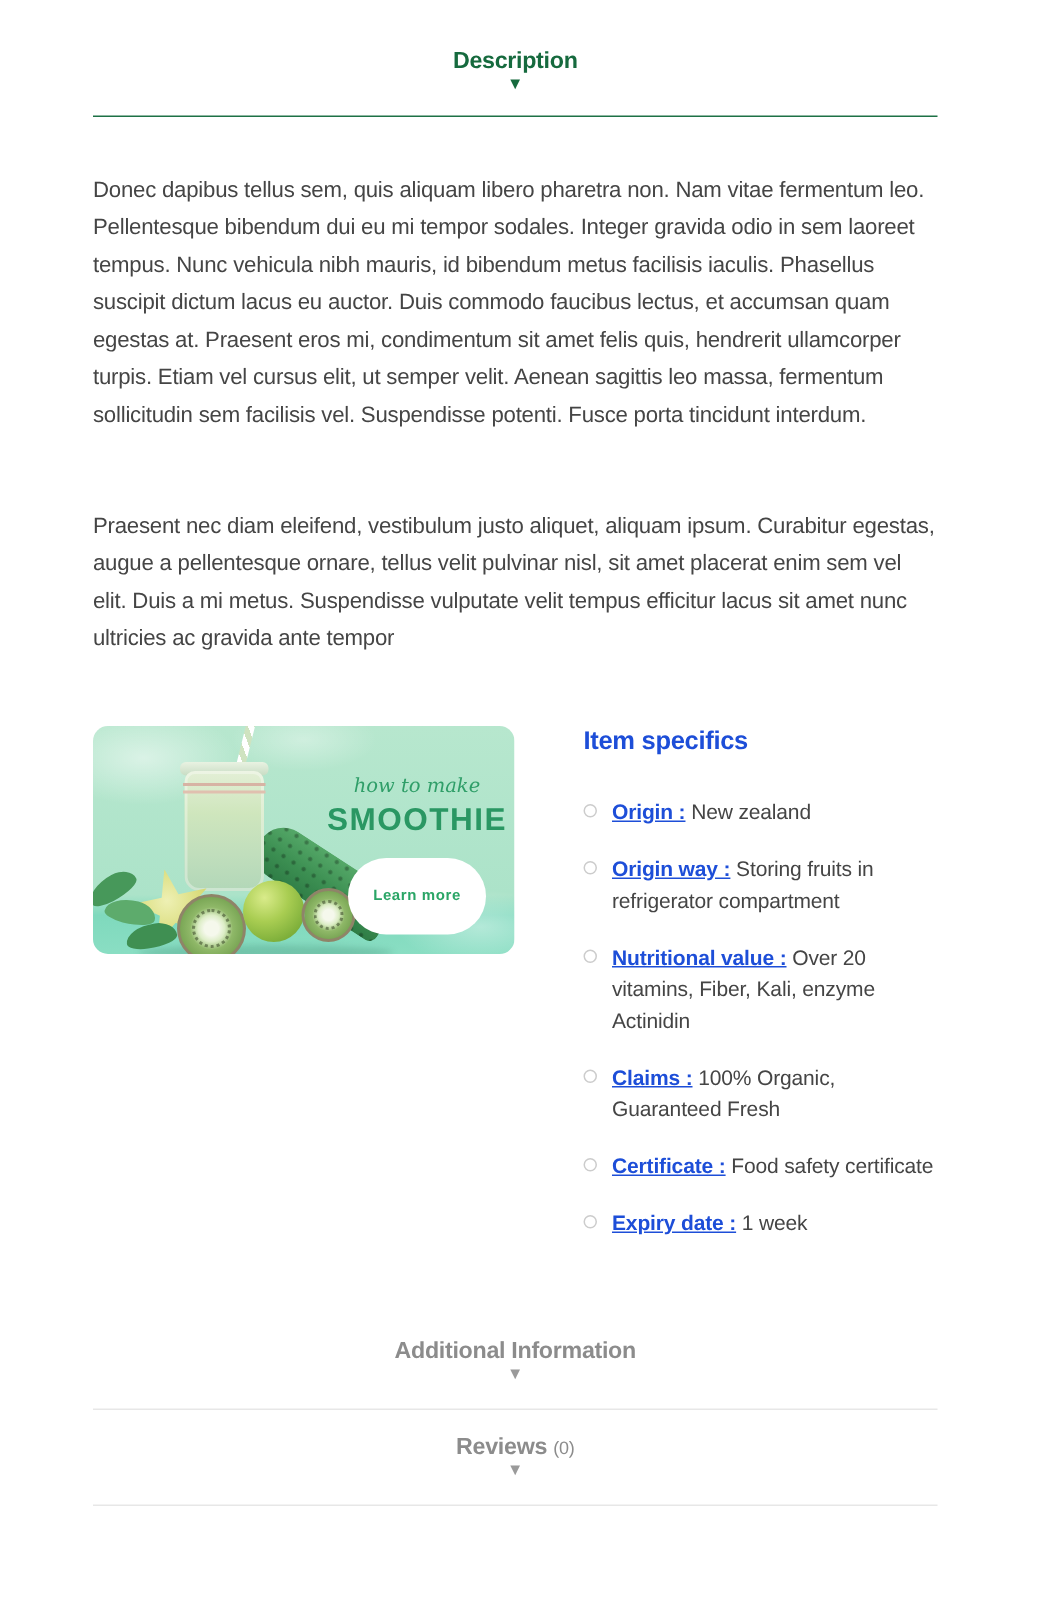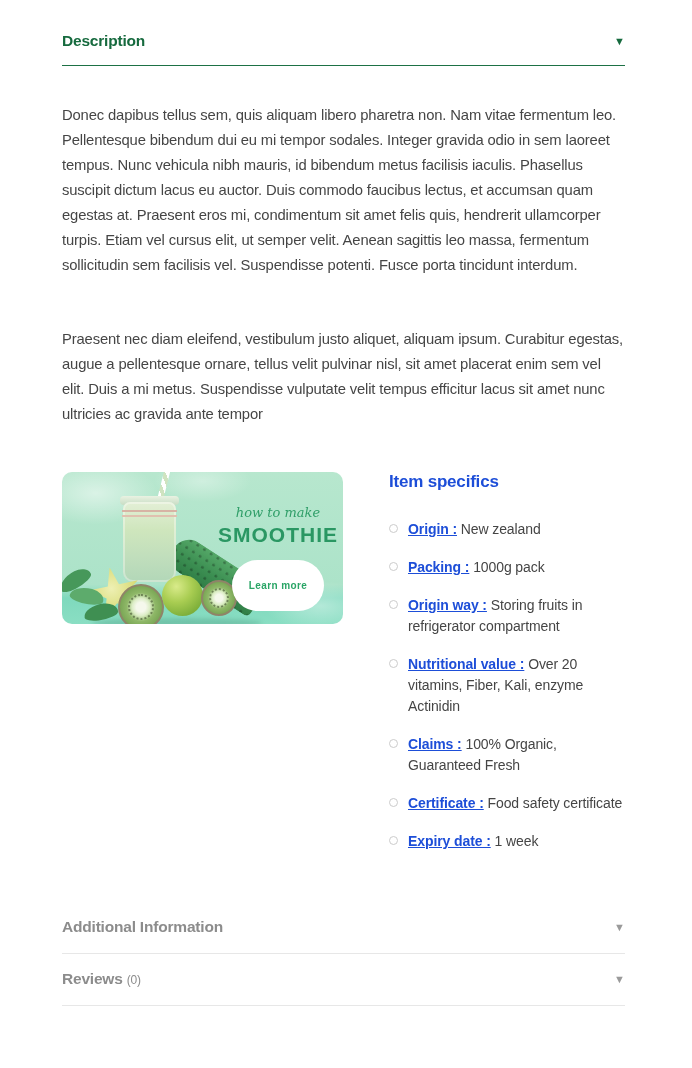--- a/index.html
+++ b/index.html
@@ -10,20 +10,21 @@
     color: #444444;
     overflow: hidden;
     position: relative;
   }
   .container { padding: 32px 67px 0 62px; }
 
   
   .acc-header {
     display: flex; justify-content: space-between; align-items: center;
     cursor: pointer;
+    flex-direction: column;
   }
   .acc-title-green {
     color: #166a3e; font-size: 15.5px; font-weight: bold; letter-spacing: -0.2px;
   }
   .chev-green { color: #166a3e; font-size: 11px; }
   .desc-rule { border: none; border-bottom: 1px solid #1d7145; margin-top: 15px; }
 
   
   .body-text {
     font-size: 14.8px; line-height: 25px; color: #454545; letter-spacing: -0.15px;
@@ -197,24 +198,20 @@
 
     <div class="specs">
       <div class="specs-title">Item specifics</div>
       <ul class="specs-list">
         <li class="spec-item">
           <span class="spec-bullet"></span>
           <span class="spec-text"><span class="spec-label">Origin :</span> <span>New zealand</span></span>
         </li>
         <li class="spec-item">
           <span class="spec-bullet"></span>
-          <span class="spec-text"><span class="spec-label">Packing :</span> <span>1000g pack</span></span>
-        </li>
-        <li class="spec-item">
-          <span class="spec-bullet"></span>
           <span class="spec-text"><span class="spec-label">Origin way :</span> <span>Storing fruits in refrigerator compartment</span></span>
         </li>
         <li class="spec-item">
           <span class="spec-bullet"></span>
           <span class="spec-text"><span class="spec-label">Nutritional value :</span> <span>Over 20 vitamins, Fiber, Kali, enzyme Actinidin</span></span>
         </li>
         <li class="spec-item">
           <span class="spec-bullet"></span>
           <span class="spec-text"><span class="spec-label">Claims :</span> <span>100% Organic, Guaranteed Fresh</span></span>
         </li>

